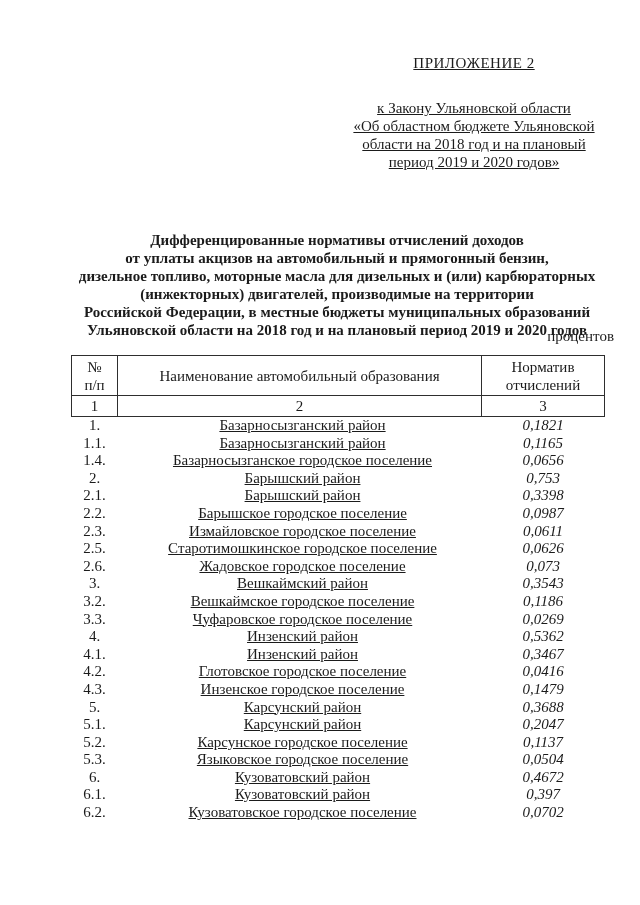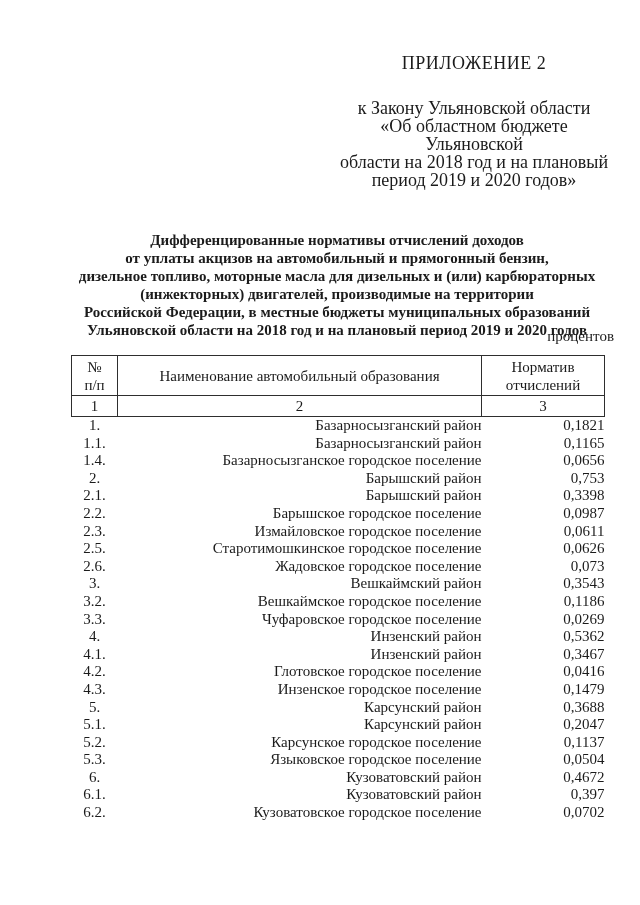--- a/index.html
+++ b/index.html
@@ -11,22 +11,23 @@
     position: relative;
     overflow: hidden;
   }
   .multiline { white-space: pre-line; }
 
   .appendix {
     position: absolute;
     top: 54px; right: 22px;
     width: 288px;
     text-align: center;
-    font-size: 18px;
+    font-size: 15px;
     line-height: 18px;
+    text-decoration: underline;
   }
   .appendix-label { margin-bottom: 27px; letter-spacing: 0.5px; }
 
   .doc-title {
     position: absolute;
     top: 231px; left: 45px;
     width: 584px;
     text-align: center;
     font-weight: bold;
     font-size: 15px;
@@ -68,22 +69,22 @@
   }
 
   .norm-table tbody td {
     border: none;
     padding: 0;
     height: 17.6px;
     line-height: 17.6px;
     overflow: hidden;
   }
   .norm-table tbody td.c-num   { text-align: center; }
-  .norm-table tbody td.c-name  { text-align: right; padding-left: 6px; }
-  .norm-table tbody td.c-value { text-align: right; }
+  .norm-table tbody td.c-name  { text-align: center; padding-left: 6px; text-decoration: underline; }
+  .norm-table tbody td.c-value { text-align: center; font-style: italic; }
 </style>
 </head>
 <body>
 
 <div class="page">
 
   <div class="appendix">
     <div class="appendix-label">ПРИЛОЖЕНИЕ 2</div>
     <div class="law-ref multiline">к Закону Ульяновской области
 «Об областном бюджете Ульяновской

